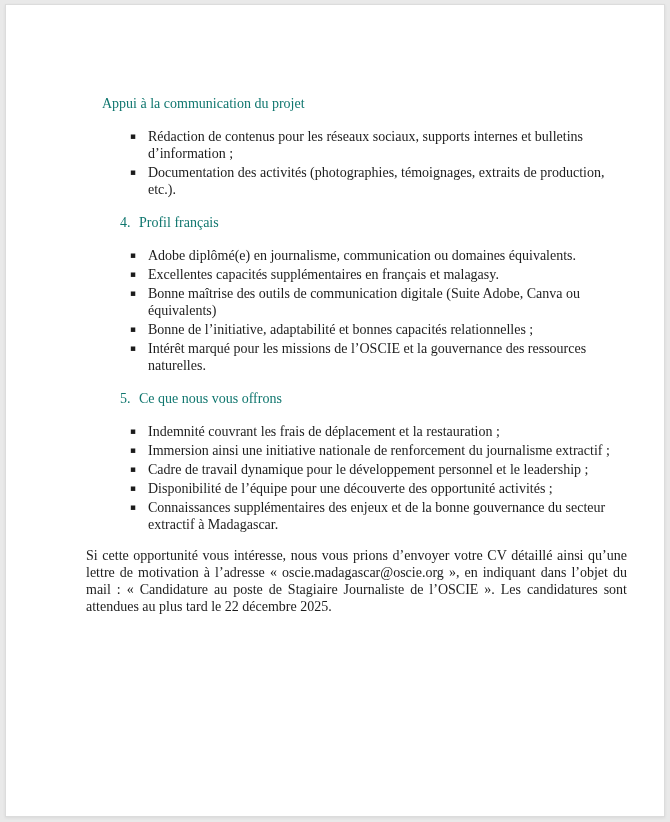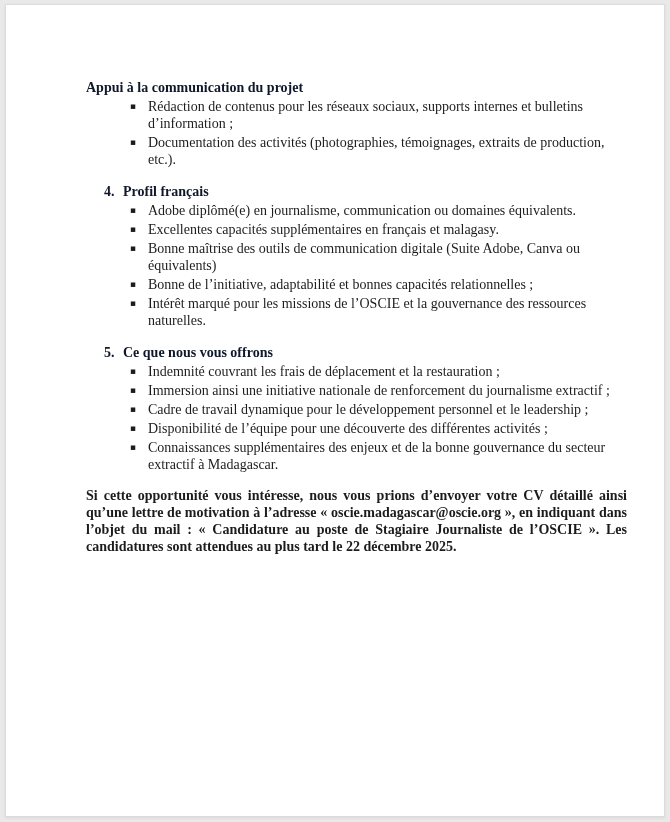--- a/index.html
+++ b/index.html
@@ -31,25 +31,25 @@
     top: 74px;
     width: 541px;
     font-size: 14px;
     line-height: 17px;
     color: #1c1c1c;
     -webkit-font-smoothing: antialiased;
   }
   .section { margin: 0; }
   .section + .section { margin-top: 15px; }
   .h {
-    margin: 0;
+    margin: 16px;
     font-size: 14px;
     line-height: 17px;
-    font-weight: bold;
-    color: #0f172a;
+    font-weight: normal;
+    color: #0f766e;
   }
   .h.numbered { padding-left: 18px; }
   .h-num { display: inline-block; width: 19px; }
   .list { margin-top: 2px; }
   .li {
     position: relative;
     padding-left: 62px;
     margin-top: 2px;
     text-align: left;
   }
@@ -58,21 +58,20 @@
     left: 44px;
     top: 0px;
     font-size: 9px;
     line-height: 17px;
     font-family: "DejaVu Sans", sans-serif;
     color: #1c1c1c;
   }
   .closing {
     margin-top: 14px;
     text-align: justify;
-    font-weight: bold;
   }
 </style>
 </head>
 <body>
 
 <div class="paper">
   <div class="content">
 
     <div class="section">
       <h3 class="h">
@@ -130,21 +129,21 @@
         <div class="li">
           <span class="marker">▪</span>
           <span>Immersion ainsi une initiative nationale de renforcement du journalisme extractif ;</span>
         </div>
         <div class="li">
           <span class="marker">▪</span>
           <span>Cadre de travail dynamique pour le développement personnel et le leadership ;</span>
         </div>
         <div class="li">
           <span class="marker">▪</span>
-          <span>Disponibilité de l’équipe pour une découverte des différentes activités ;</span>
+          <span>Disponibilité de l’équipe pour une découverte des opportunité activités ;</span>
         </div>
         <div class="li">
           <span class="marker">▪</span>
           <span>Connaissances supplémentaires des enjeux et de la bonne gouvernance du secteur extractif à Madagascar.</span>
         </div>
       </div>
     </div>
 
     <p class="closing">Si cette opportunité vous intéresse, nous vous prions d’envoyer votre CV détaillé ainsi qu’une lettre de motivation à l’adresse « oscie.madagascar@oscie.org », en indiquant dans l’objet du mail : « Candidature au poste de Stagiaire Journaliste de l’OSCIE ». Les candidatures sont attendues au plus tard le 22 décembre 2025.</p>
 

